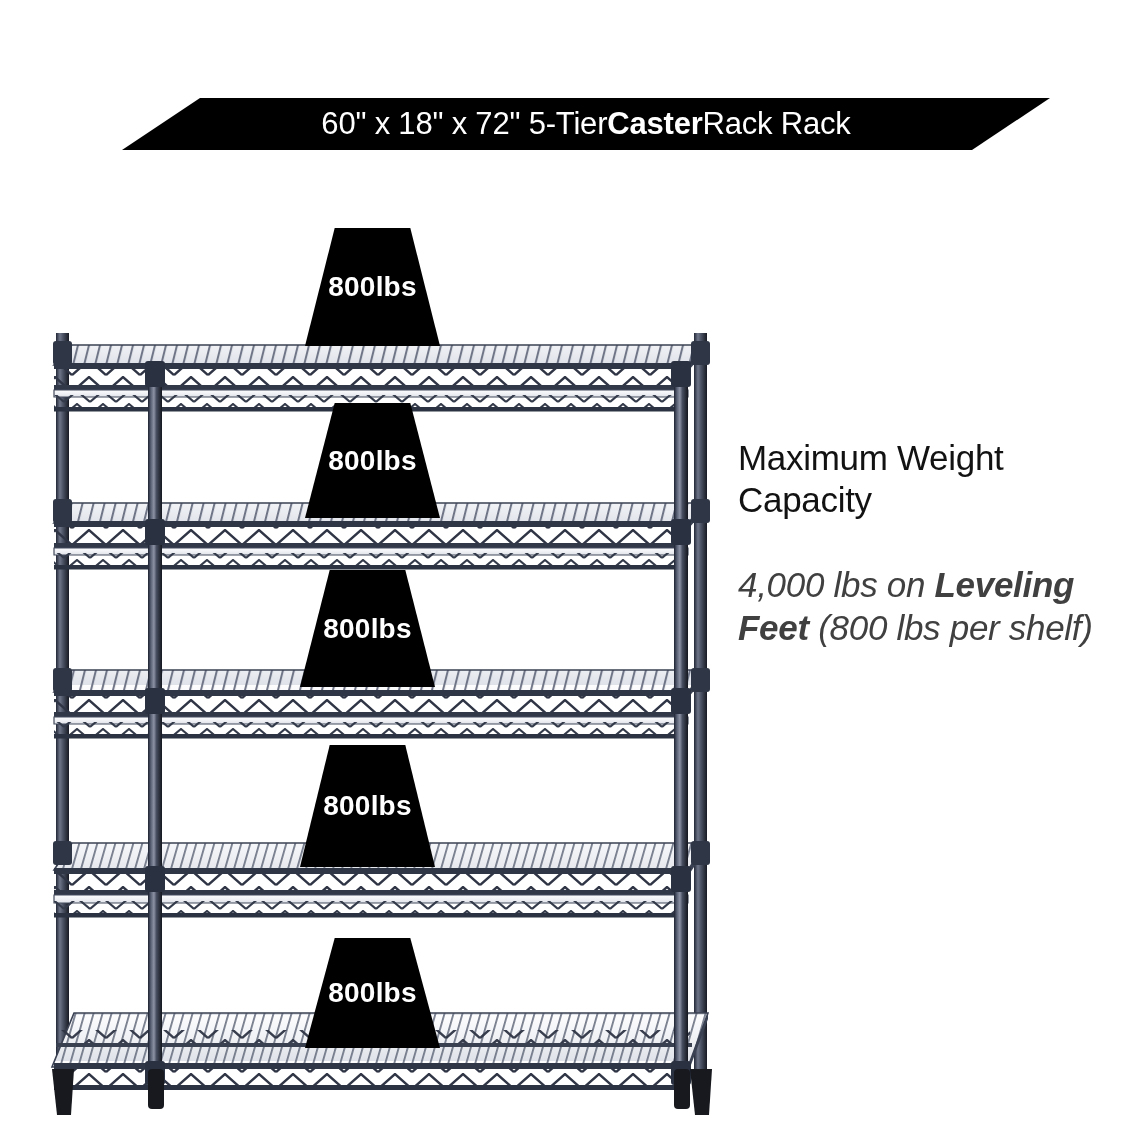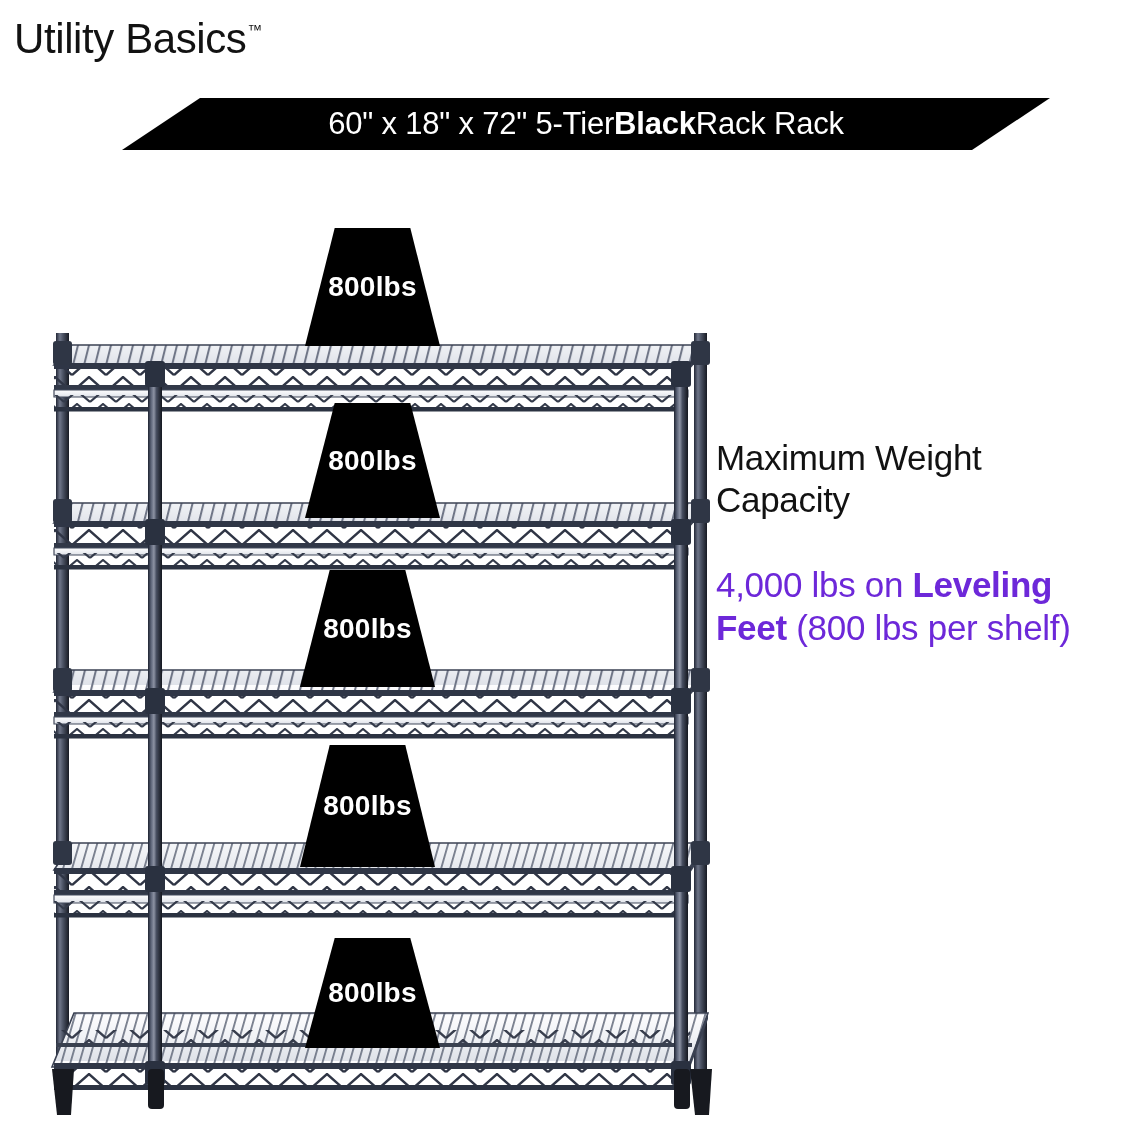--- a/index.html
+++ b/index.html
@@ -63,36 +63,37 @@
     font-size: 31px;
     line-height: 34px;
     letter-spacing: -0.2px;
     white-space: nowrap;
   }
   .banner-text .bold { font-weight: bold; }
 
   
   .info {
     position: absolute;
-    left: 716px;
+    left: 738px;
     top: 437px;
     width: 392px;
   }
   .info-heading {
     font-size: 35px;
     line-height: 42px;
     letter-spacing: -0.3px;
     color: #121212;
   }
   .info-para {
     margin-top: 42px;
     font-size: 35px;
     line-height: 43px;
     letter-spacing: -0.3px;
-    color: #6d28d9;
+    color: #404040;
+    font-style: italic;
   }
   .info-para b { font-weight: bold; }
 
   
   .rack {
     position: absolute;
     left: 38px;
     top: 325px;
     width: 690px;
     height: 806px;
@@ -116,28 +117,25 @@
     clip-path: polygon(22% 0, 78% 0, 100% 100%, 0 100%);
   }
   .badge .num { display: block; }
   .badge .unit { display: block; }
 </style>
 </head>
 <body>
 
 <div id="page">
 
-  <div class="brand">
-    <span>Utility Basics</span><span class="tm">™</span>
-  </div>
 
   <div class="banner">
     <div class="banner-text">
       <span>60" x 18" x 72" 5-Tier </span>
-        <span class="bold">Black</span>
+        <span class="bold">Caster</span>
         <span> Rack Rack</span>
     </div>
   </div>
 
   <div class="rack">
     <svg width="690" height="806" viewBox="0 0 690 806" xmlns="http://www.w3.org/2000/svg">
       <defs>
         <linearGradient id="postGrad" x1="0" y1="0" x2="1" y2="0">
           <stop offset="0%" stop-color="#1d2230"></stop>
           <stop offset="22%" stop-color="#5c6478"></stop>

